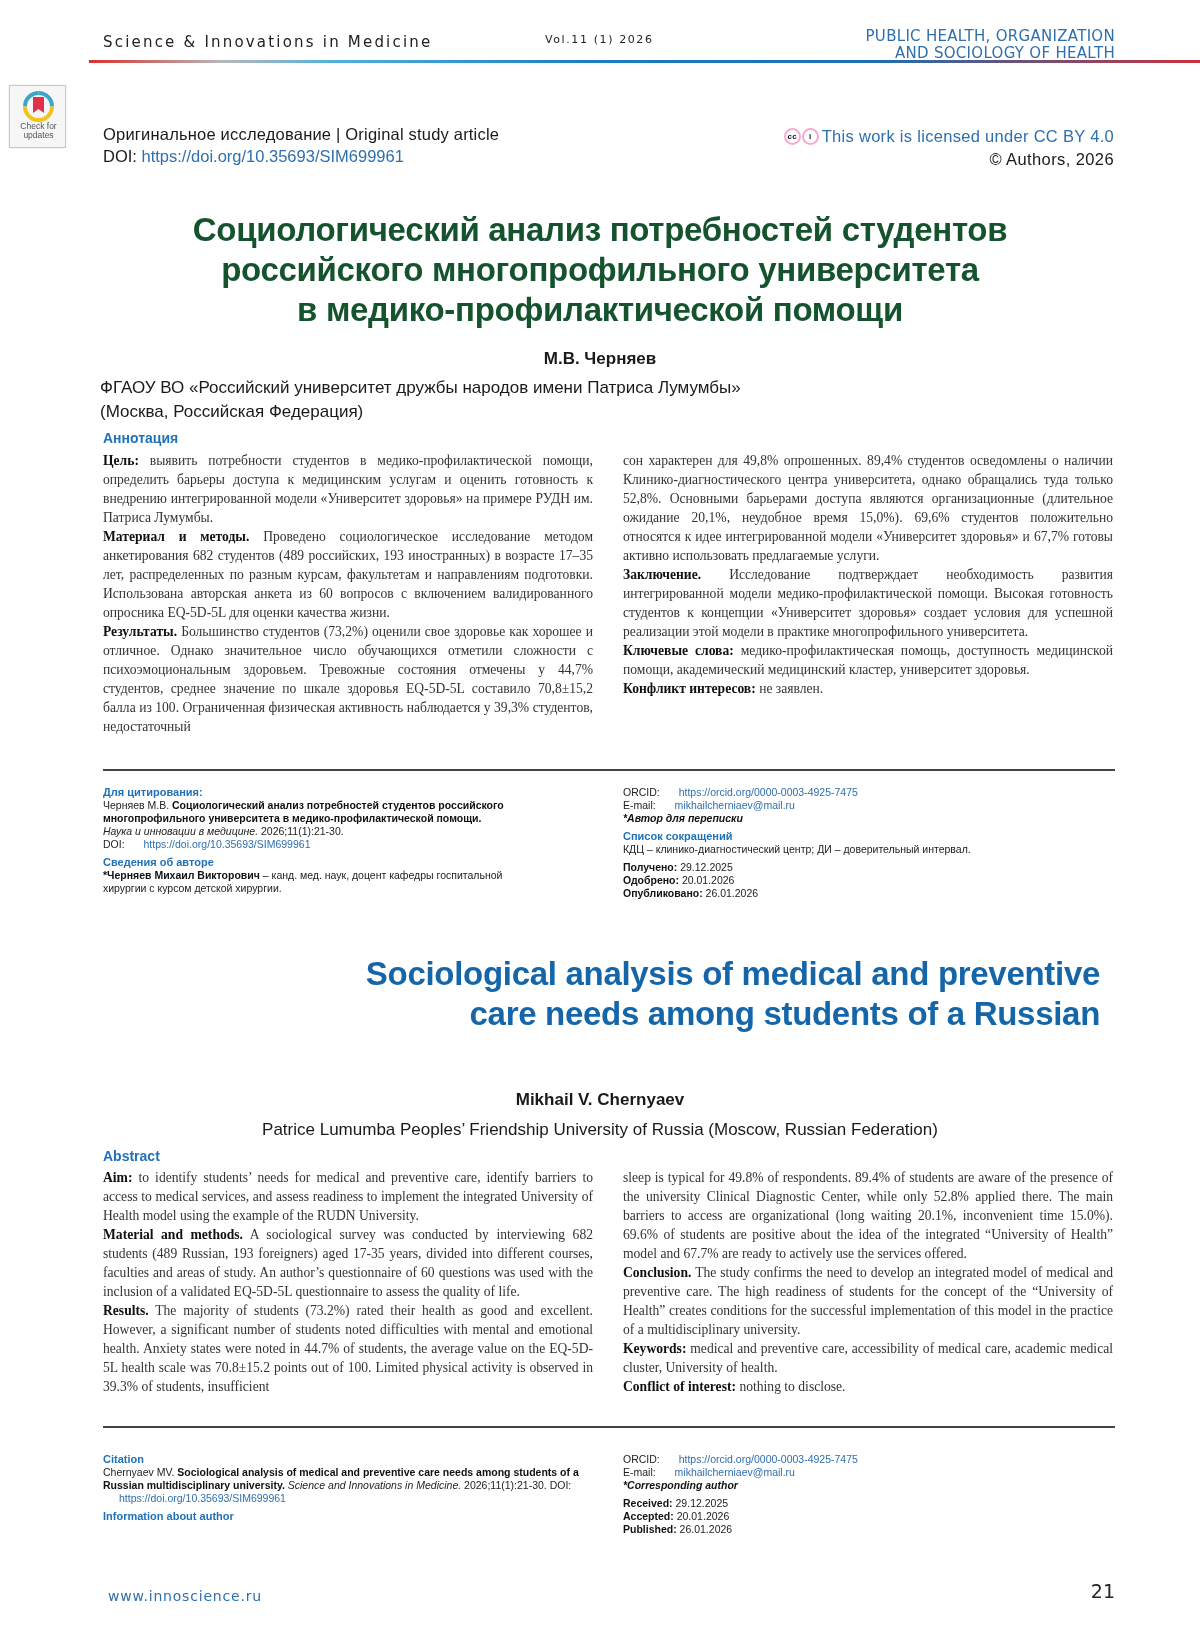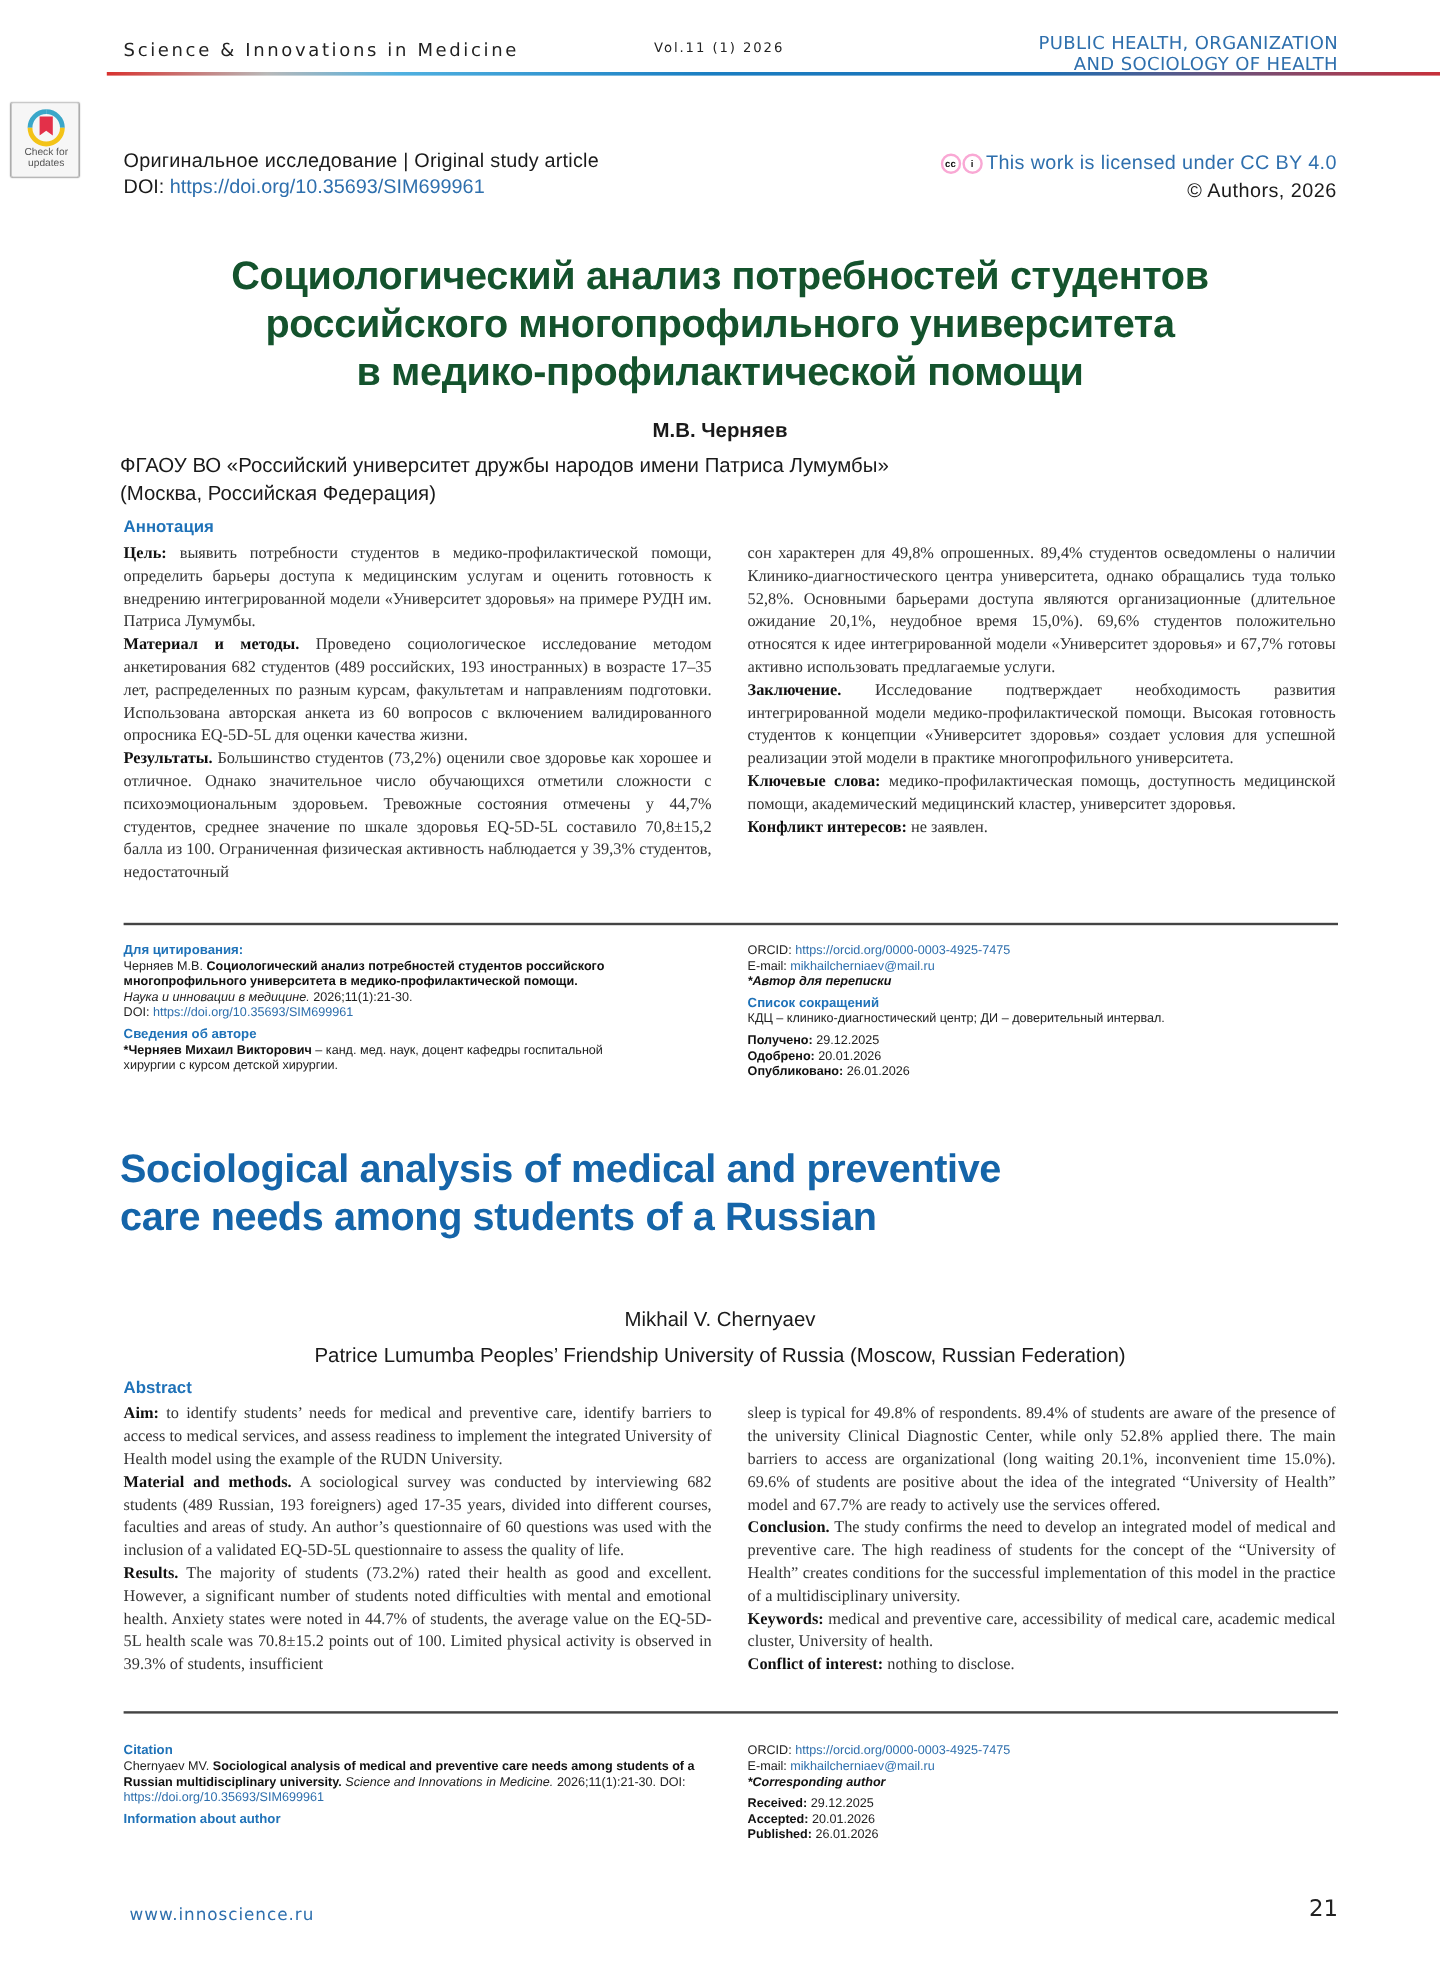--- a/index.html
+++ b/index.html
@@ -35,26 +35,26 @@
 
   .sec-head { font-size: 14px; font-weight: bold; color: #1f72b8; }
   .abstract-col { width: 490px; font-family: "Liberation Serif", serif; font-size: 13.6px; line-height: 19px; color: #333; text-align: justify; }
   .abstract-col p { margin: 0; }
   .abstract-col b { color: #111; }
 
   .rule { height: 1.5px; background: #444; }
 
   .meta { font-size: 10.5px; line-height: 13px; color: #222; }
   .meta .mh { color: #1f72b8; font-weight: bold; font-size: 11px; }
-  .meta a { color: #2e6fad; }
+  .meta a { color: #2e6fad; margin-left: 16px; }
   .meta b { color: #111; }
   .meta i { font-style: italic; }
 
-  .title-en { left: 100px; width: 1000px; top: 954px; text-align: left; font-size: 33px; line-height: 40px; font-weight: bold; color: #1565a9; letter-spacing: -0.3px; }
-  .author-en { left: 100px; width: 1000px; top: 1090px; text-align: center; font-size: 17px; font-weight: normal; color: #1a1a1a; }
+  .title-en { left: 100px; width: 1000px; top: 954px; text-align: right; font-size: 33px; line-height: 40px; font-weight: bold; color: #1565a9; letter-spacing: -0.3px; }
+  .author-en { left: 100px; width: 1000px; top: 1090px; text-align: center; font-size: 17px; font-weight: bold; color: #1a1a1a; }
   .affil-en { left: 100px; width: 1000px; top: 1120px; text-align: center; font-size: 17px; color: #1a1a1a; }
 
   .footer-url { left: 108px; top: 1588px; font-size: 14px; color: #2e6fad; letter-spacing: 0.8px; font-family: "DejaVu Sans", sans-serif; }
   .page-num { right: 85px; top: 1580px; font-size: 19px; color: #222; font-family: "DejaVu Sans", sans-serif; }
 </style>
 </head>
 <body>
 
 <div class="abs hdr-journal">Science &amp; Innovations in Medicine</div>
 <div class="abs hdr-vol">Vol.11 (1) 2026</div>

